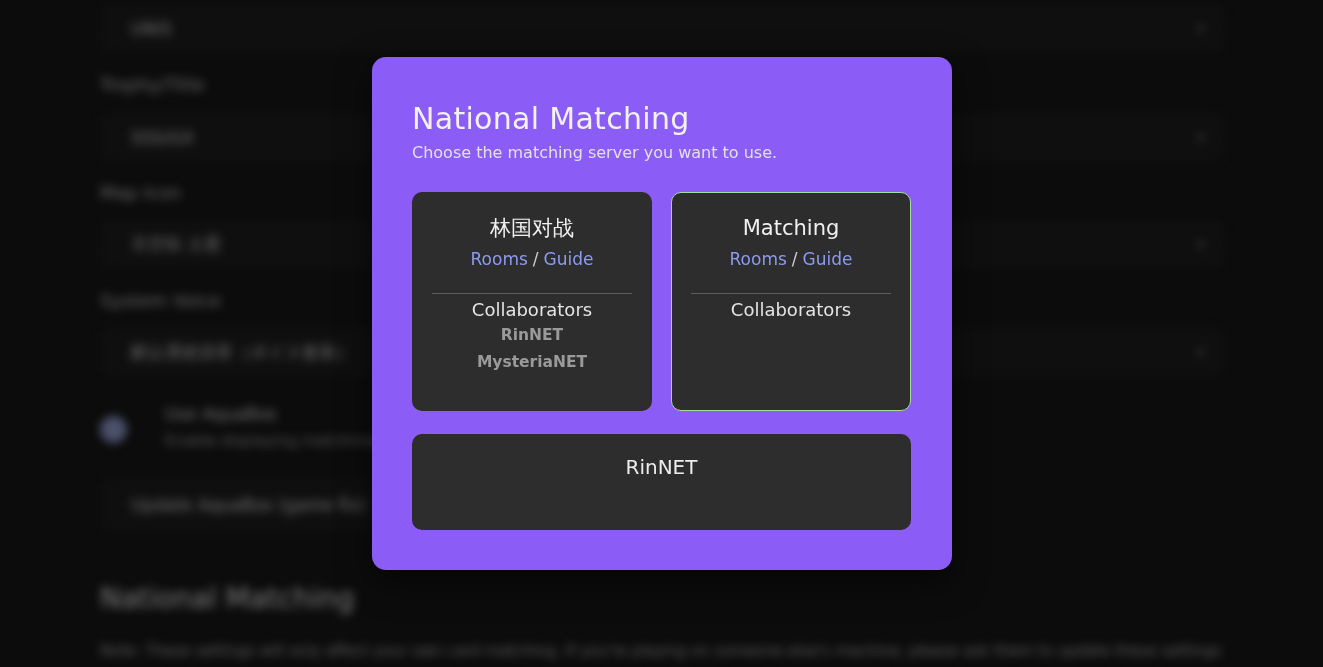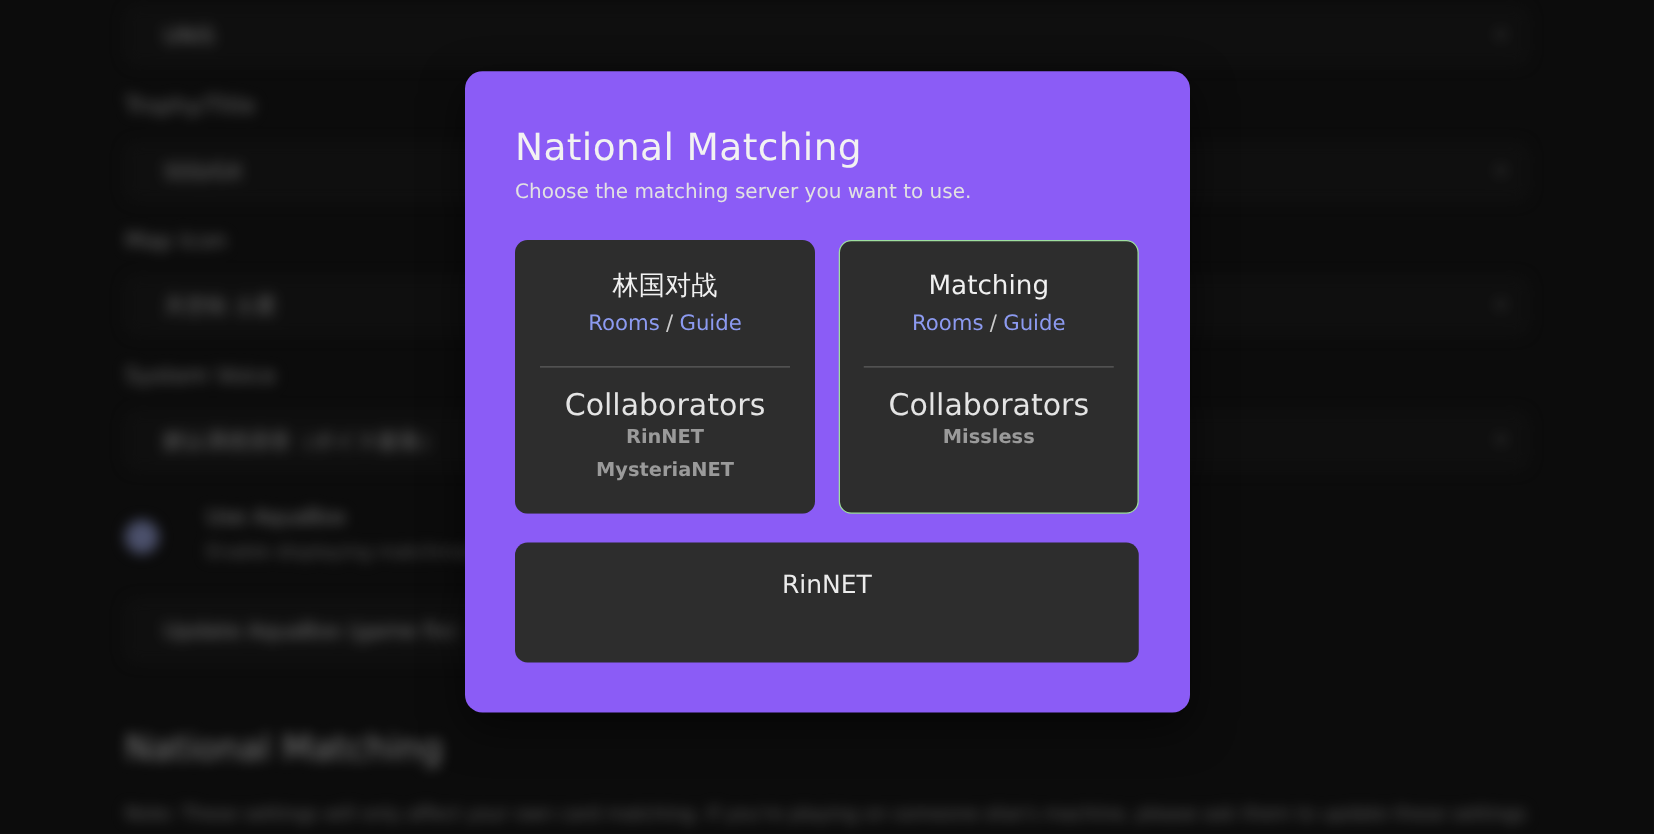--- a/index.html
+++ b/index.html
@@ -79,21 +79,21 @@
     cursor: pointer;
   }
   .server-card.selected { border-color: #9fdf9f; }
   .server-name { font-size: 21px; line-height: 26px; color: #f0f0f0; }
   .server-links { margin-top: 6px; font-size: 17px; line-height: 24px; color: #cccccc; }
   .server-links a { color: #8c9af0; text-decoration: none; cursor: pointer; }
   .server-links .sep { margin: 0 5px; color: #cccccc; }
   .divider {
     width: 200px; margin: 22px auto 0; border-top: 1px solid #5e5e5e; height: 0;
   }
-  .collab-title { margin-top: 18px; font-size: 24px; line-height: 24px; color: #e4e4e4; }
+  .collab-title { margin-top: 4px; font-size: 18px; line-height: 24px; color: #e4e4e4; }
   .collab-name { font-size: 15.5px; line-height: 27px; color: #9a9a9a; font-weight: bold; }
 
   .custom-card {
     margin-top: 23px; width: 499px; height: 96px;
     background: #2d2d2d; border-radius: 10px;
     text-align: center; padding-top: 20px; cursor: pointer;
   }
   .custom-title { font-size: 20px; line-height: 26px; color: #ececec; }
   .custom-sub   { margin-top: 4px; font-size: 16px; line-height: 22px; color: #9a9a9a; }
 </style>
@@ -159,20 +159,19 @@
       <div class="collab-name">MysteriaNET</div>
     </div>
 
     <div class="server-card selected">
       <div class="server-name">Matching</div>
       <div class="server-links">
         <a>Rooms</a><span class="sep">/</span><a>Guide</a>
       </div>
       <div class="divider"></div>
       <div class="collab-title">Collaborators</div>
-      <div class="collab-name">Missless</div>
     </div>
   </div>
 
   <div class="custom-card">
     <div class="custom-title">RinNET</div>
   </div>
 </div>
 
 </body></html>

